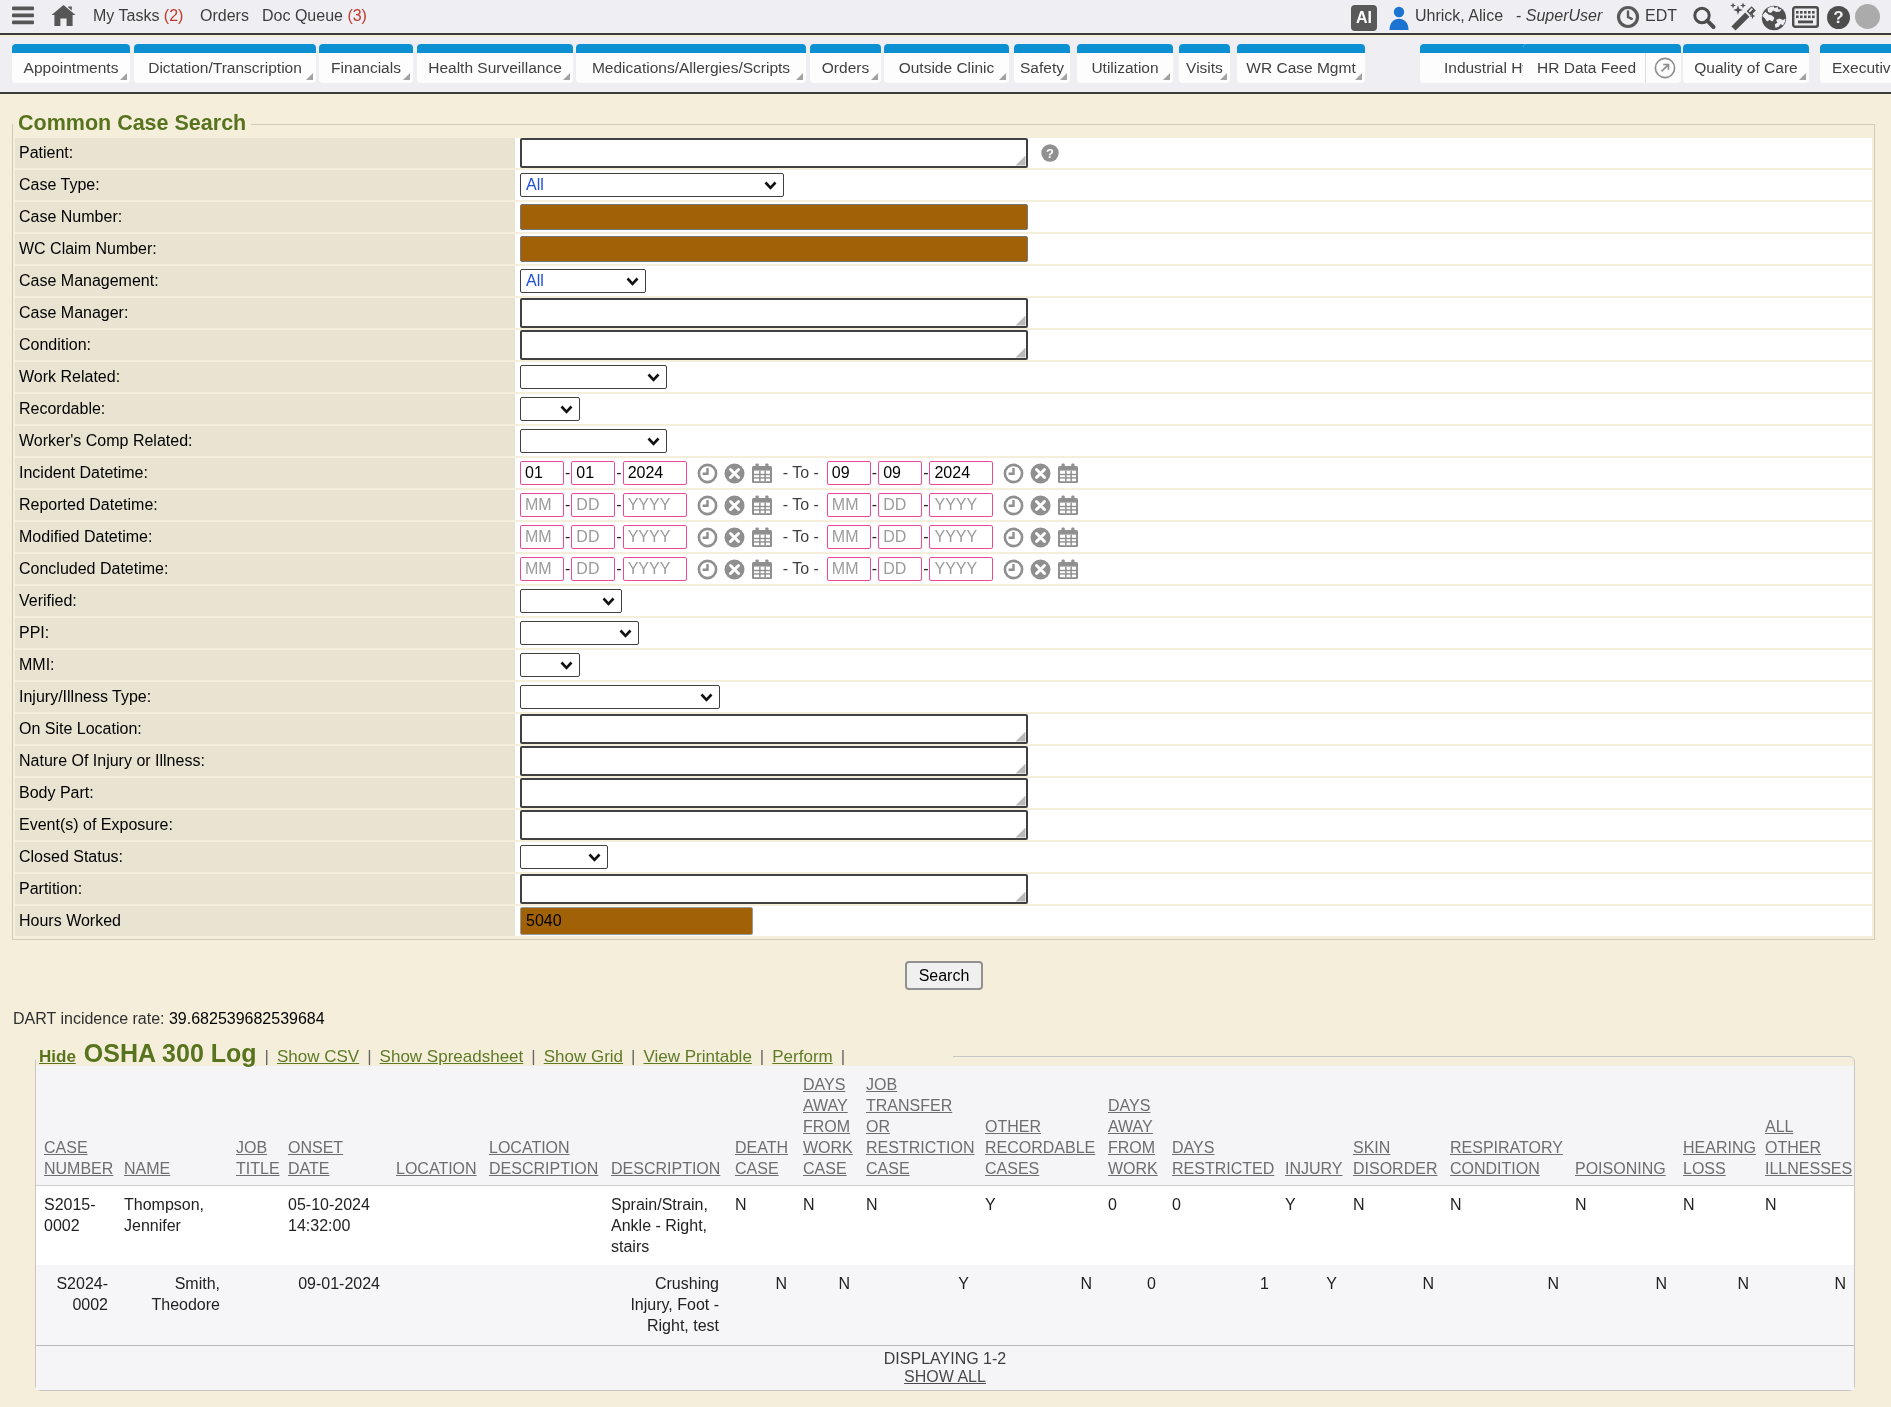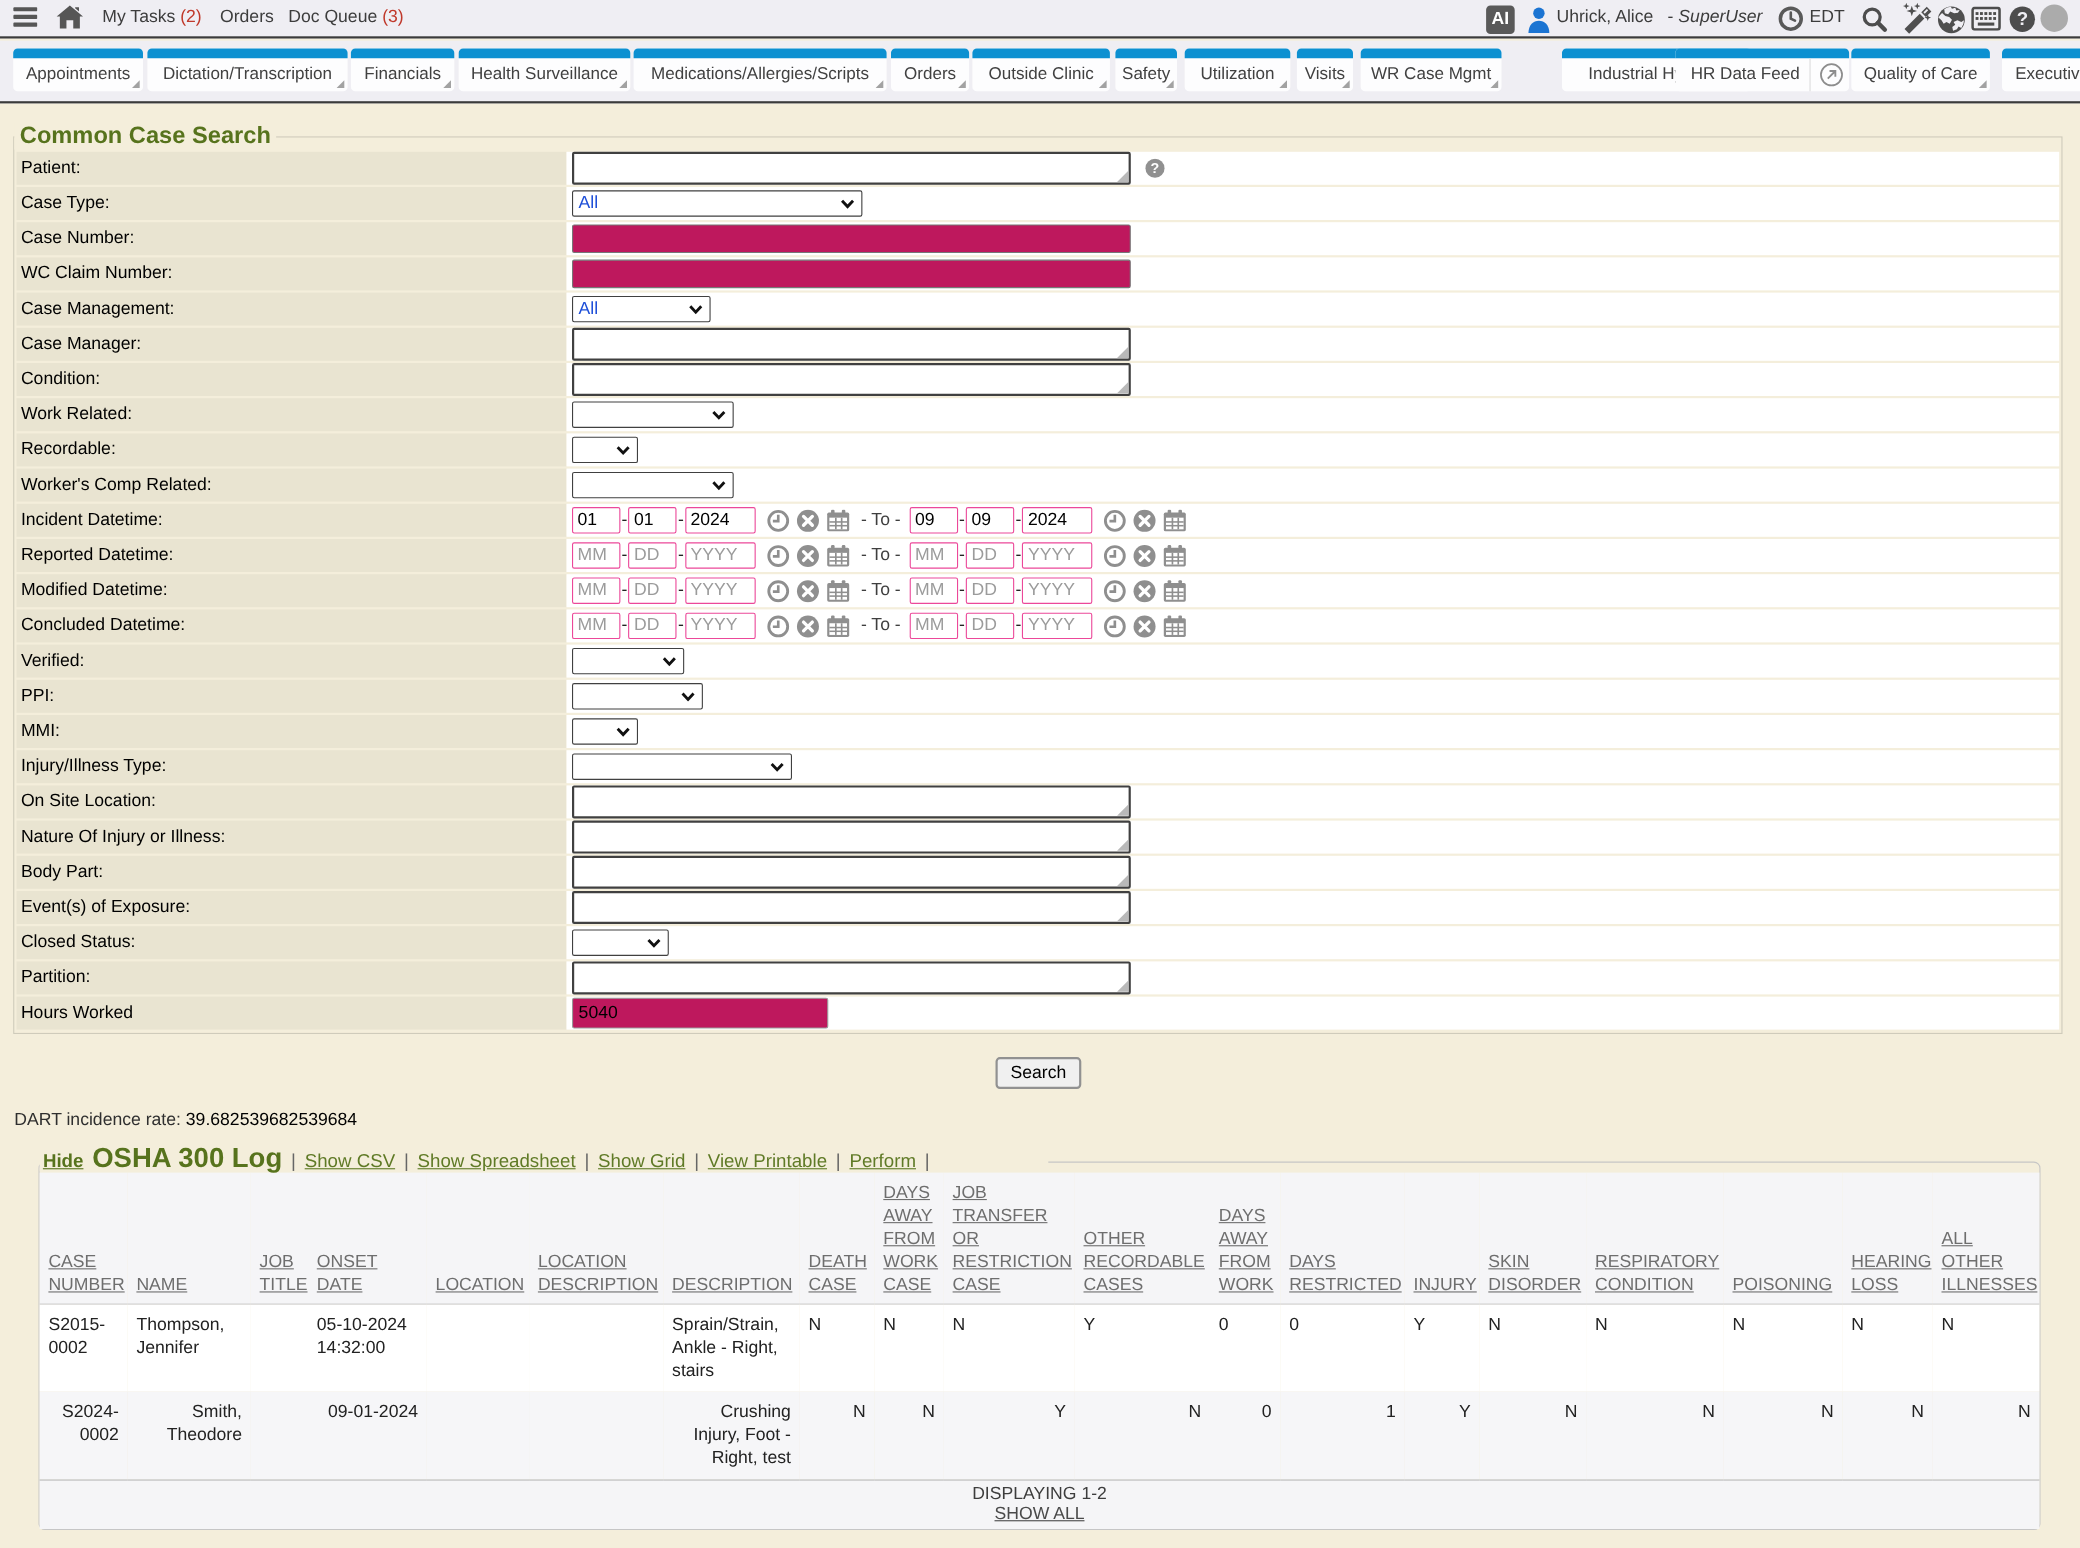--- a/index.html
+++ b/index.html
@@ -12,21 +12,21 @@
 .tab .tri{position:absolute;right:3px;bottom:3px;width:0;height:0;border-left:7.5px solid transparent;border-bottom:7.5px solid #a2a2a2;}
 .navtxt{font-size:16px;color:#3d3d3d;}
 .red{color:#c0392b;}
 .fs1{position:absolute;left:12px;top:124px;width:1863px;height:816px;border:1px solid #cfcbbb;}
 .fs1 .legend{position:absolute;left:0px;top:-14px;background:#f4eedb;padding:0 5px;font-size:21.5px;font-weight:bold;color:#57731d;}
 .frow{display:flex;margin:0 2px 2px 2px;}
 .flab{width:500px;background:#e9e4d1;padding-left:4px;display:flex;align-items:center;height:30px;font-size:16px;color:#000;flex:none;}
 .fval{flex:1;background:#ffffff;display:flex;align-items:center;height:30px;padding-left:5px;}
 .ta{width:508px;height:30px;background:#fff;border:2px solid #404040;border-radius:2px;position:relative;flex:none;}
 .grip{position:absolute;right:0;bottom:0;}
-.inp{width:508px;height:26px;background:#be185d;border:1px solid #777;border-radius:2px;font-size:16px;color:#000;display:flex;align-items:center;padding-left:5px;flex:none;}
+.inp{width:508px;height:26px;background:#a16207;border:1px solid #777;border-radius:2px;font-size:16px;color:#000;display:flex;align-items:center;padding-left:5px;flex:none;}
 .sel{height:24px;background:#fff;border:1.5px solid #404040;border-radius:2px;position:relative;font-size:16px;color:#1d4ed8;display:flex;align-items:center;padding-left:5px;flex:none;}
 .sel svg{position:absolute;right:6px;top:7px;}
 .dt{height:24px;background:#fff;border:1px solid #ec4899;border-radius:2px;font-size:16px;display:flex;align-items:center;padding-left:4px;flex:none;}
 .dt.ph{color:#9b9b9b;}
 .dash{margin:0 1px;color:#222;font-size:16px;}
 .ic{margin-left:6px;flex:none;display:block;}
 .toto{margin:0 8px 0 10px;color:#3f3f3f;font-size:16px;}
 .btn{position:absolute;left:905px;top:961px;width:78px;height:29px;background:#f0f0f0;border:2px solid #919191;border-radius:4px;font-size:16px;color:#000;display:flex;align-items:center;justify-content:center;}
 .dart{position:absolute;left:13px;top:1010px;font-size:16px;color:#2f2f2f;}
 .fs2{position:absolute;left:35px;top:1056px;width:1820px;height:335px;border:1px solid #c6c6c6;border-radius:6px;}

